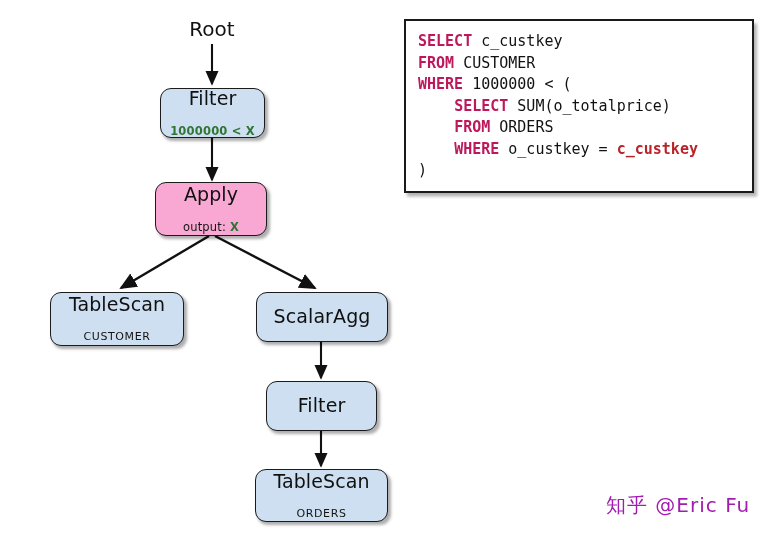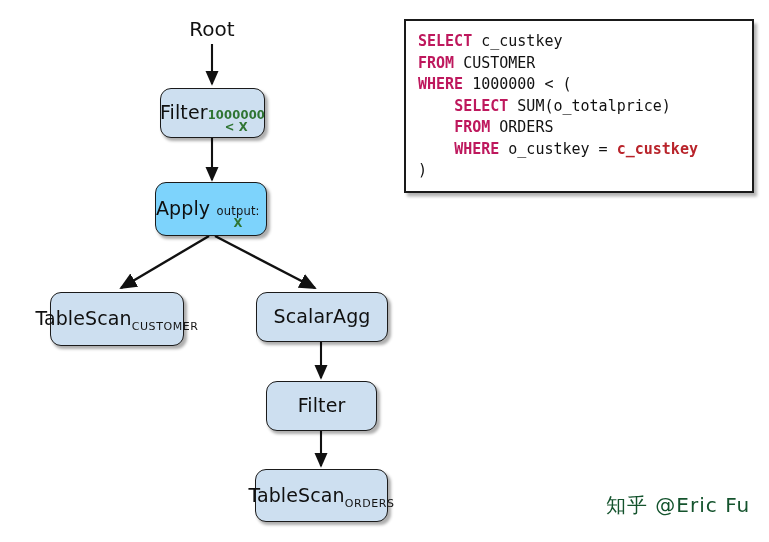--- a/index.html
+++ b/index.html
@@ -32,29 +32,29 @@
     pointer-events: none;
   }
 
   
   .node {
     position: absolute;
     box-sizing: border-box;
     border: 1.6px solid #1b1b1b;
     border-radius: 11px;
     display: flex;
-    flex-direction: row;
+    flex-direction: column;
     align-items: center;
     justify-content: center;
     box-shadow: 2.5px 3px 3px rgba(0,0,0,0.32);
     text-align: center;
     line-height: 1.05;
   }
   .node.blue { background: #cddff0; }
-  .node.pink { background: #7dd3fc; }
+  .node.pink { background: #f9a8d4; }
 
   .node-title {
     font-size: 19px;
     color: #101010;
     letter-spacing: 0.1px;
   }
   .node-sub {
     font-size: 11.5px;
     margin-top: 16px;
     letter-spacing: 0.2px;
@@ -107,21 +107,21 @@
   #sql-box .kw { font-weight: bold; color: #be185d; }
   #sql-box .red { font-weight: bold; color: #b9242b; }
   .sql-line { display: block; height: 21.5px; }
 
   
   #watermark {
     position: absolute;
     left: 606px;
     top: 492px;
     font-size: 20px;
-    color: #14532d;
+    color: #a21caf;
     letter-spacing: 1px;
     font-family: "DejaVu Sans", sans-serif;
     white-space: nowrap;
     user-select: none;
   }
 </style>
 </head>
 <body>
 
 <div id="canvas">

